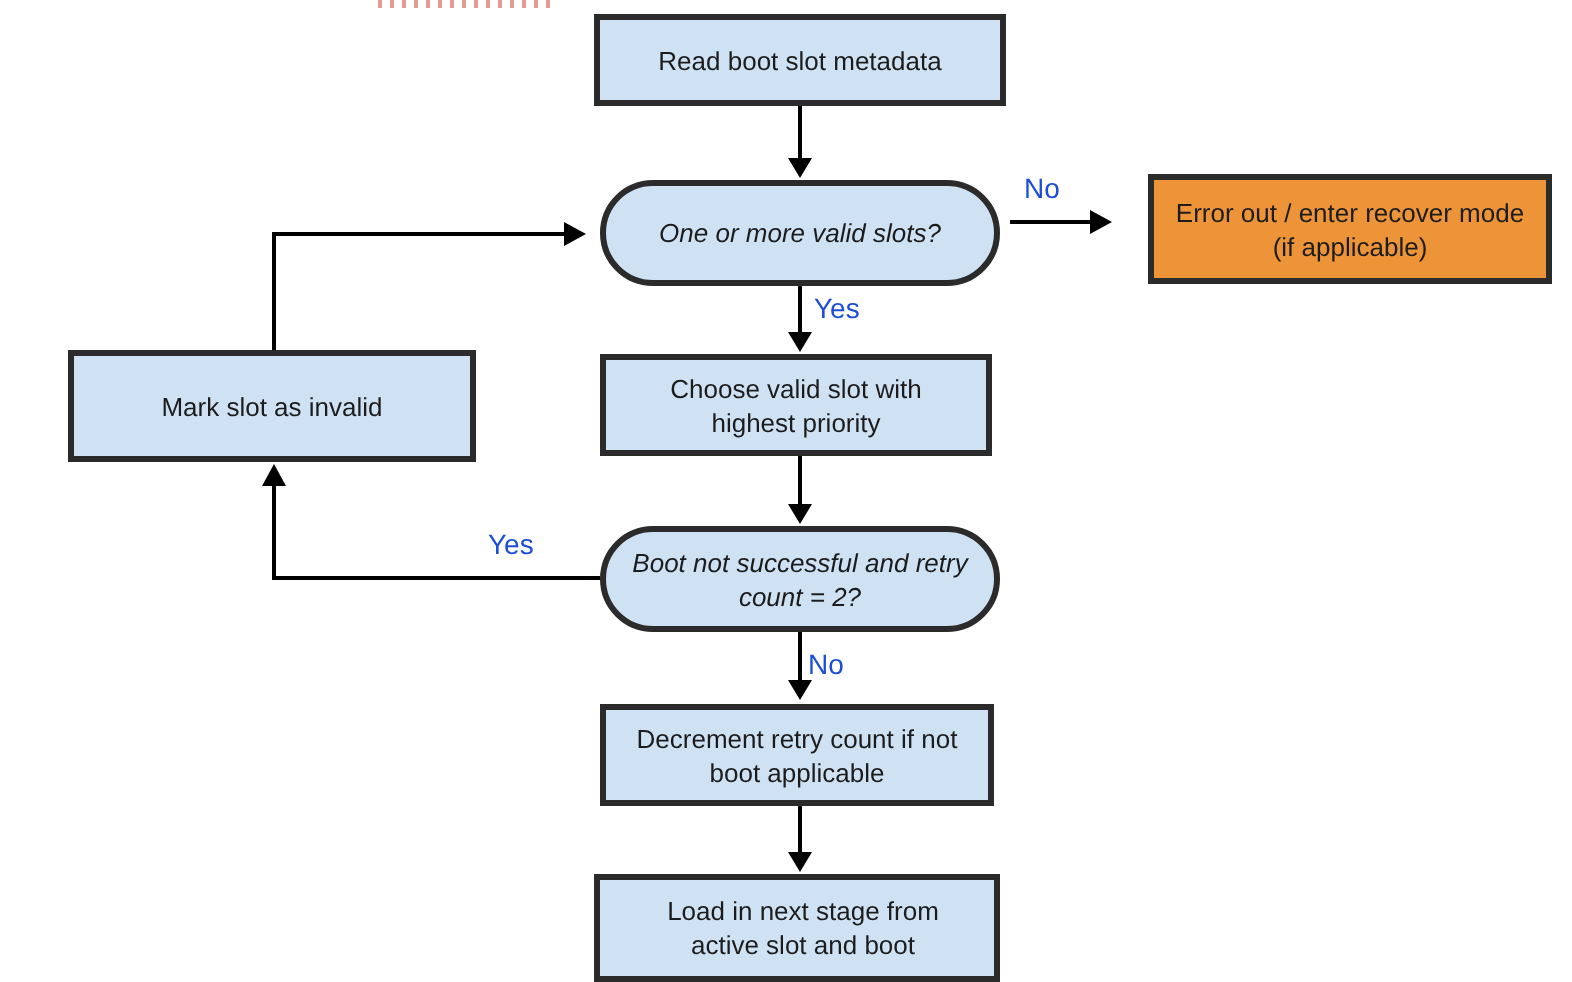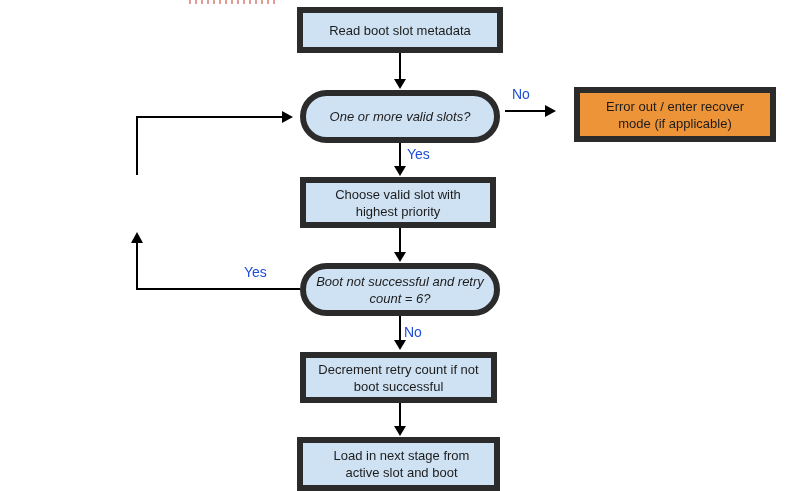--- a/index.html
+++ b/index.html
@@ -4,21 +4,21 @@
 <style>
   html,body{margin:0;padding:0;}
   body{
     width:786px;height:491px;background:#ffffff;position:relative;overflow:hidden;
     font-family:"Liberation Sans","DejaVu Sans",sans-serif;
   }
   .stage{position:absolute;inset:0;width:786px;height:491px;}
   .node{
     position:absolute;display:flex;align-items:center;justify-content:center;
     text-align:center;font-size:13px;line-height:17px;color:#1c1c1c;
-    border:6px solid #d946ef;box-sizing:border-box;padding:2px 10px;
+    border:3px solid #d946ef;box-sizing:border-box;padding:2px 10px;
   }
   .stadium{border-radius:27px;font-style:italic;}
   .vline{position:absolute;width:2px;background:#000;}
   .hline{position:absolute;height:2px;background:#000;}
   .head-down{position:absolute;width:0;height:0;border-left:6px solid transparent;border-right:6px solid transparent;border-top:10px solid #000;}
   .head-up{position:absolute;width:0;height:0;border-left:6px solid transparent;border-right:6px solid transparent;border-bottom:11px solid #000;}
   .head-right{position:absolute;width:0;height:0;border-top:6px solid transparent;border-bottom:6px solid transparent;border-left:11px solid #000;}
   .edge-label{position:absolute;font-size:14px;color:#1d4ed8;white-space:nowrap;}
   .artifact{
     position:absolute;left:189px;top:0;width:90px;height:4px;
@@ -41,27 +41,30 @@
   </div>
 
   <div class="node" style="left: 558px; top: 87px; width: 202px; height: 55px; background-color: rgb(238, 148, 56); border-color: rgb(43, 43, 43); margin-left: 16px;">
     <span>Error out / enter recover mode (if applicable)</span>
   </div>
 
   <div class="node" style="left: 300px; top: 177px; width: 196px; height: 51px; background-color: rgb(207, 226, 243); border-color: rgb(43, 43, 43);">
     <span>Choose valid slot with highest priority</span>
   </div>
 
+  <div class="node" style="left: 34px; top: 175px; width: 204px; height: 56px; background-color: rgb(207, 226, 243); border-color: rgb(43, 43, 43);">
+    <span>Mark slot as invalid</span>
+  </div>
 
   <div class="node stadium" style="left: 300px; top: 263px; width: 200px; height: 53px; background-color: rgb(207, 226, 243); border-color: rgb(43, 43, 43);">
-    <span>Boot not successful and retry count = 6?</span>
+    <span>Boot not successful and retry count = 2?</span>
   </div>
 
   <div class="node" style="left: 300px; top: 352px; width: 197px; height: 51px; background-color: rgb(207, 226, 243); border-color: rgb(43, 43, 43);">
-    <span>Decrement retry count if not boot successful</span>
+    <span>Decrement retry count if not boot applicable</span>
   </div>
 
   <div class="node" style="left: 297px; top: 437px; width: 203px; height: 54px; background-color: rgb(207, 226, 243); border-color: rgb(43, 43, 43); padding-left: 16px;">
     <span>Load in next stage from active slot and boot</span>
   </div>
 
   <div class="vline" style="left:399px;top:53px;height:27px"></div>
   <div class="head-down" style="left:394px;top:79px"></div>
 
   <div class="hline" style="left:505px;top:110px;width:41px"></div>

